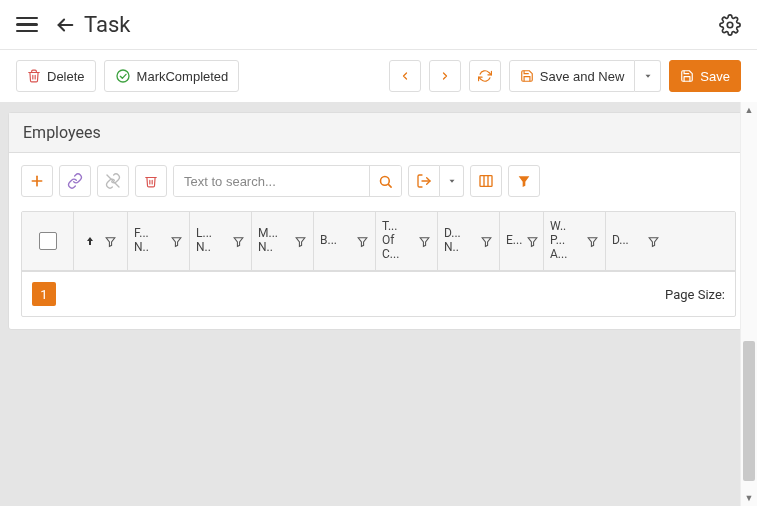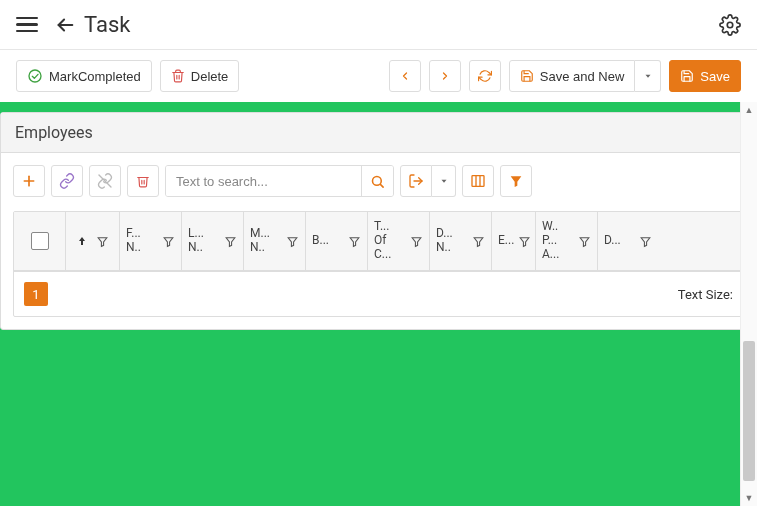--- a/index.html
+++ b/index.html
@@ -72,23 +72,23 @@
   }
   .spacer { flex: 1; }
   .btn-group { display: inline-flex; }
   .btn-group .btn { border-radius: 0; }
   .btn-group .btn:first-child { border-radius: 3px 0 0 3px; align-items: center; }
   .btn-group .btn:last-child { border-radius: 0 3px 3px 0; border-left: none; }
 
   .content {
     position: absolute;
     top: 102px; bottom: 0; left: 0; right: 0;
-    padding: 10px 0;
+    padding: 10px 8px;
     overflow-y: auto;
-    background: #22c55e;
+    background: #e5e5e5;
   }
   
   .scrollbar {
     position: absolute;
     right: 0; top: 102px; bottom: 0;
     width: 17px;
     background: #fafafa;
     border-left: 1px solid #eee;
     display: flex; flex-direction: column;
     align-items: center;
@@ -219,34 +219,34 @@
   <div class="gear">
     <svg width="22" height="22" viewBox="0 0 24 24" fill="none" stroke="#333" stroke-width="1.8" stroke-linecap="round" stroke-linejoin="round">
         <circle cx="12" cy="12" r="3"></circle>
         <path d="M19.4 15a1.7 1.7 0 0 0 .34 1.87l.06.06a2 2 0 1 1-2.83 2.83l-.06-.06a1.7 1.7 0 0 0-1.87-.34 1.7 1.7 0 0 0-1 1.56V21a2 2 0 1 1-4 0v-.09a1.7 1.7 0 0 0-1-1.56 1.7 1.7 0 0 0-1.87.34l-.06.06a2 2 0 1 1-2.83-2.83l.06-.06a1.7 1.7 0 0 0 .34-1.87 1.7 1.7 0 0 0-1.56-1H3a2 2 0 1 1 0-4h.09a1.7 1.7 0 0 0 1.56-1 1.7 1.7 0 0 0-.34-1.87l-.06-.06a2 2 0 1 1 2.83-2.83l.06.06a1.7 1.7 0 0 0 1.87.34h0a1.7 1.7 0 0 0 1-1.56V3a2 2 0 1 1 4 0v.09a1.7 1.7 0 0 0 1 1.56h0a1.7 1.7 0 0 0 1.87-.34l.06-.06a2 2 0 1 1 2.83 2.83l-.06.06a1.7 1.7 0 0 0-.34 1.87v0a1.7 1.7 0 0 0 1.56 1H21a2 2 0 1 1 0 4h-.09a1.7 1.7 0 0 0-1.56 1z"></path>
       </svg>
   </div>
 </div>
 
 <div class="toolbar">
   <button class="btn">
-    <svg width="16" height="16" viewBox="0 0 24 24">
-        <circle cx="12" cy="12" r="9" fill="none" stroke="#3fa241" stroke-width="2"></circle>
-        <polyline points="8 12.5 11 15.5 16.5 9.5" fill="none" stroke="#3fa241" stroke-width="2" stroke-linecap="round" stroke-linejoin="round"></polyline>
-      </svg>
-    <span>MarkCompleted</span>
-  </button>
-  <button class="btn">
     <svg width="14" height="14" viewBox="0 0 24 24" fill="none" stroke="#d9534f" stroke-width="2" stroke-linecap="round" stroke-linejoin="round">
         <polyline points="3 6 5 6 21 6"></polyline>
         <path d="M19 6l-1 14a2 2 0 0 1-2 2H8a2 2 0 0 1-2-2L5 6"></path>
         <path d="M10 11v6M14 11v6"></path>
         <path d="M8 6V4a2 2 0 0 1 2-2h4a2 2 0 0 1 2 2v2"></path>
       </svg>
     <span>Delete</span>
+  </button>
+  <button class="btn">
+    <svg width="16" height="16" viewBox="0 0 24 24">
+        <circle cx="12" cy="12" r="9" fill="none" stroke="#3fa241" stroke-width="2"></circle>
+        <polyline points="8 12.5 11 15.5 16.5 9.5" fill="none" stroke="#3fa241" stroke-width="2" stroke-linecap="round" stroke-linejoin="round"></polyline>
+      </svg>
+    <span>MarkCompleted</span>
   </button>
   <div class="spacer"></div>
 
   <button class="btn icon-only">
     <svg width="12" height="12" viewBox="0 0 24 24" fill="none" stroke="#e77817" stroke-width="2.5" stroke-linecap="round" stroke-linejoin="round">
         <polyline points="15 18 9 12 15 6"></polyline>
       </svg>
   </button>
   <button class="btn icon-only">
     <svg width="12" height="12" viewBox="0 0 24 24" fill="none" stroke="#e77817" stroke-width="2.5" stroke-linecap="round" stroke-linejoin="round">
@@ -443,21 +443,21 @@
                 <span class="filter">
                   <svg width="13" height="13" viewBox="0 0 24 24" fill="none" stroke="#555" stroke-width="2">
                     <polygon points="4 5 20 5 14 13 14 19 10 21 10 13"></polygon>
                   </svg>
                 </span>
               </div></div>
         </div>
         <div class="grid-footer">
           <div class="page-badge">1</div>
           <div class="page-size">
-            <span>Text Size:</span>
+            <span>Page Size:</span>
           </div>
         </div>
       </div>
 
     </div>
   </div>
 </div>
 
 <div class="scrollbar">
   <div class="arrow">▲</div>

